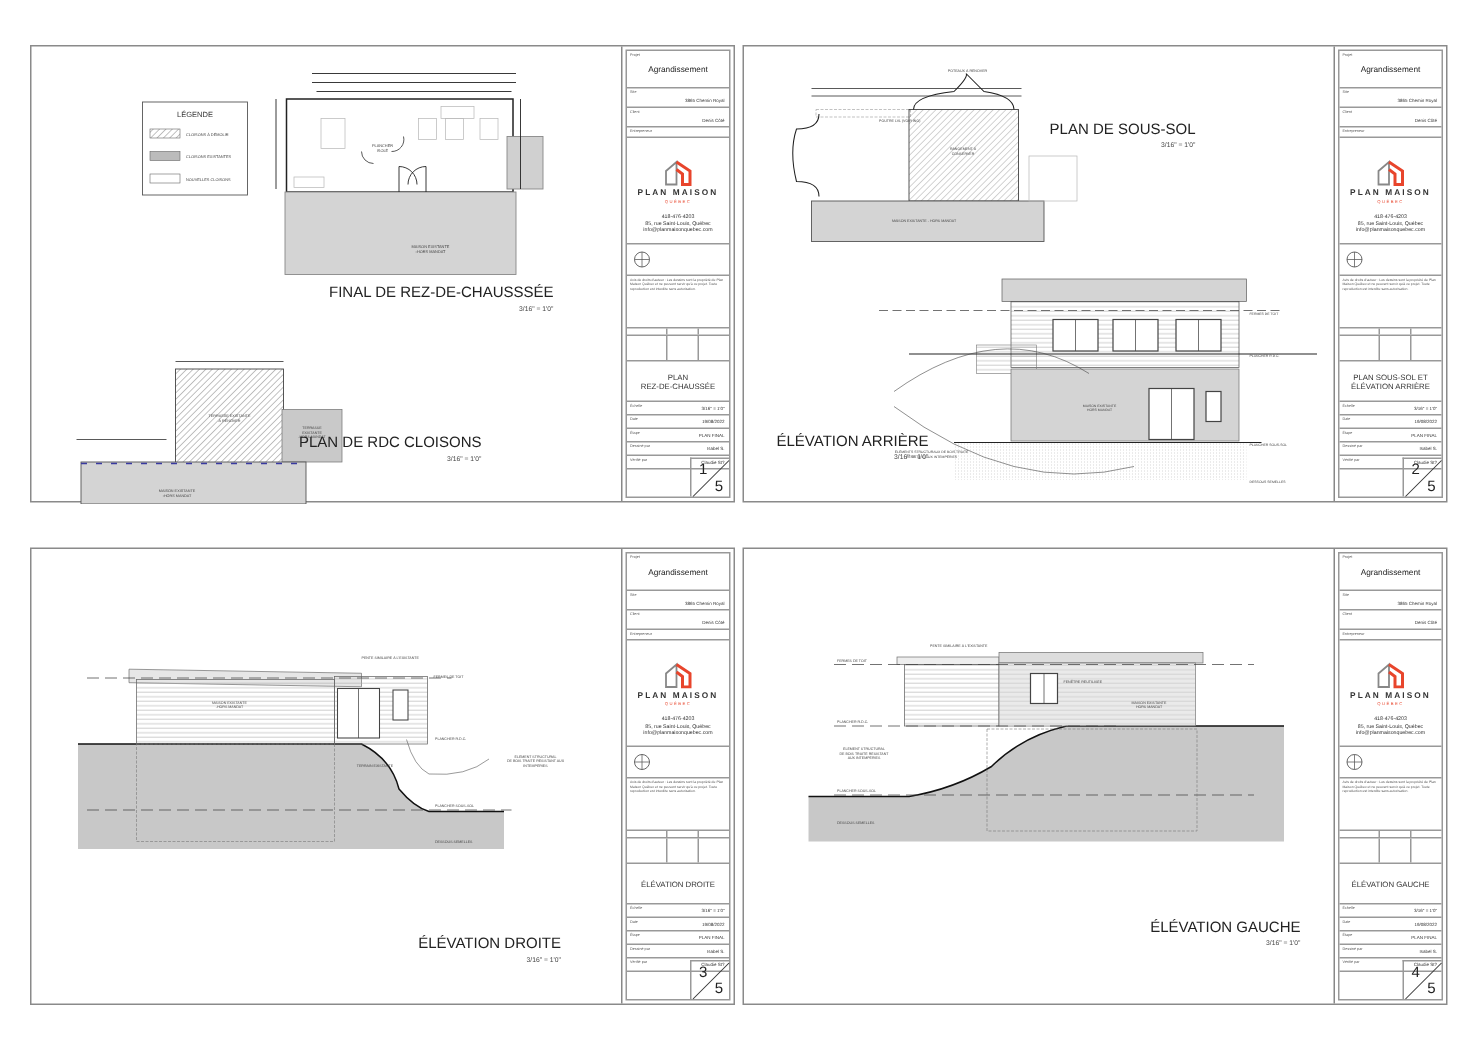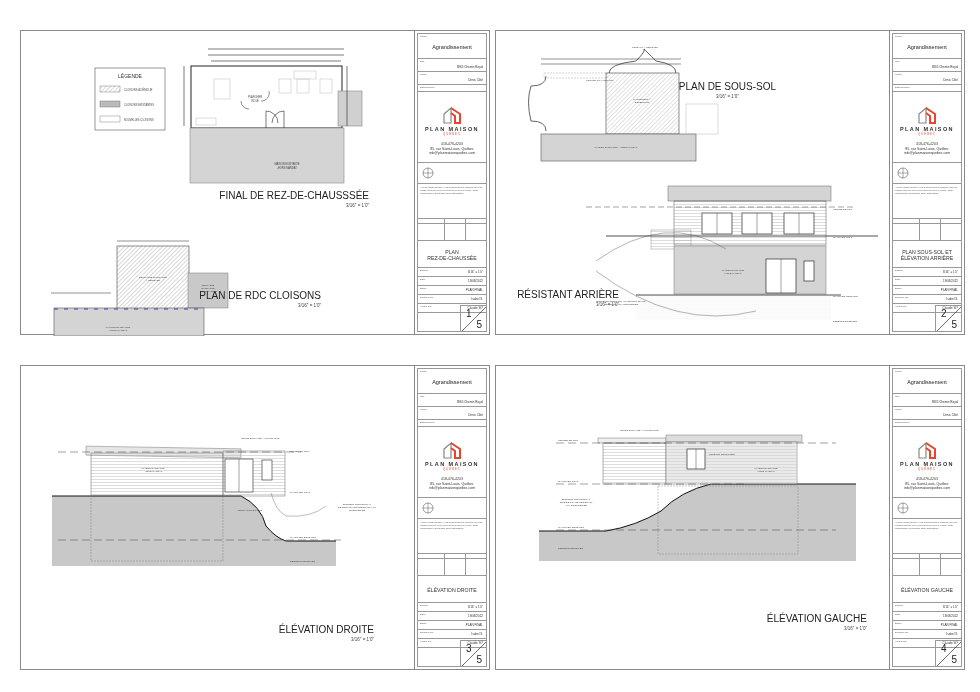--- a/index.html
+++ b/index.html
@@ -235,26 +235,26 @@
       <path d="M100 230 Q170 180 230 218 M100 240 Q180 300 260 280" fill="none" stroke="#444" stroke-width="0.4"></path>
       <text x="125" y="271" font-size="2.3" text-anchor="middle" fill="#444">ÉLÉMENTS STRUCTURAUX DE BOIS TRAITÉ</text>
       <text x="125" y="274" font-size="2.3" text-anchor="middle" fill="#444">RÉSISTANT AUX INTEMPÉRIES</text>
       <text x="237" y="264" font-size="2.3" text-anchor="middle" fill="#444" transform="translate(0,-24)">MAISON EXISTANTE</text>
       <text x="237" y="243" font-size="2.3" text-anchor="middle" fill="#444">HORS MANDAT</text>
       <text x="337" y="179" font-size="2.3" fill="#444">FERMES DE TOIT</text>
       <text x="337" y="207" font-size="2.3" fill="#444">PLANCHER R.D.C.</text>
       <text x="337" y="266" font-size="2.3" fill="#444">PLANCHER SOUS-SOL</text>
       <text x="337" y="291" font-size="2.3" fill="#444">DESSOUS SEMELLES</text>
     </svg>
-    <div class="dtitle" style="right:115px;top:50px;text-align:center;">
+    <div class="dtitle" style="right:94px;top:50px;">
       <div class="t">PLAN DE SOUS-SOL</div>
       <div class="s">3/16" = 1'0"</div>
     </div>
     <div class="dtitle" style="right:272px;top:258px;">
-      <div class="t">RÉSISTANT ARRIÈRE</div>
+      <div class="t">ÉLÉVATION ARRIÈRE</div>
       <div class="s">3/16" = 1'0"</div>
     </div>
   </div>
   <div class="tblock">
     <div class="tb-inner">
       <div class="tb-box" style="height:25px;">
           <span class="tb-lbl">Projet</span>
           <div class="tb-proj">Agrandissement</div>
         </div>
       <div class="tb-box" style="height:13px;">

